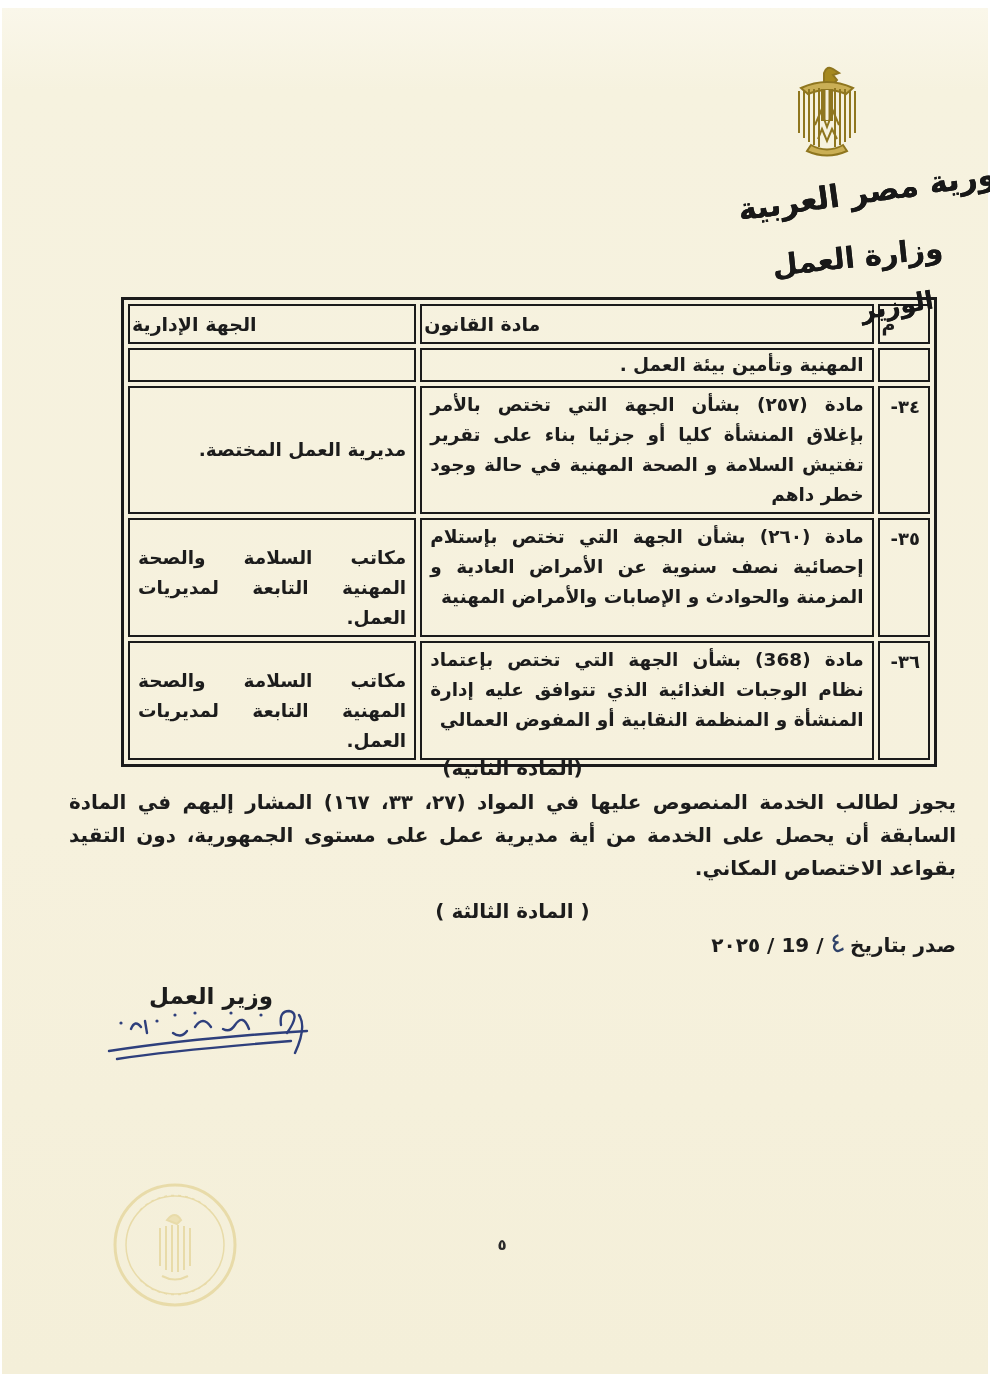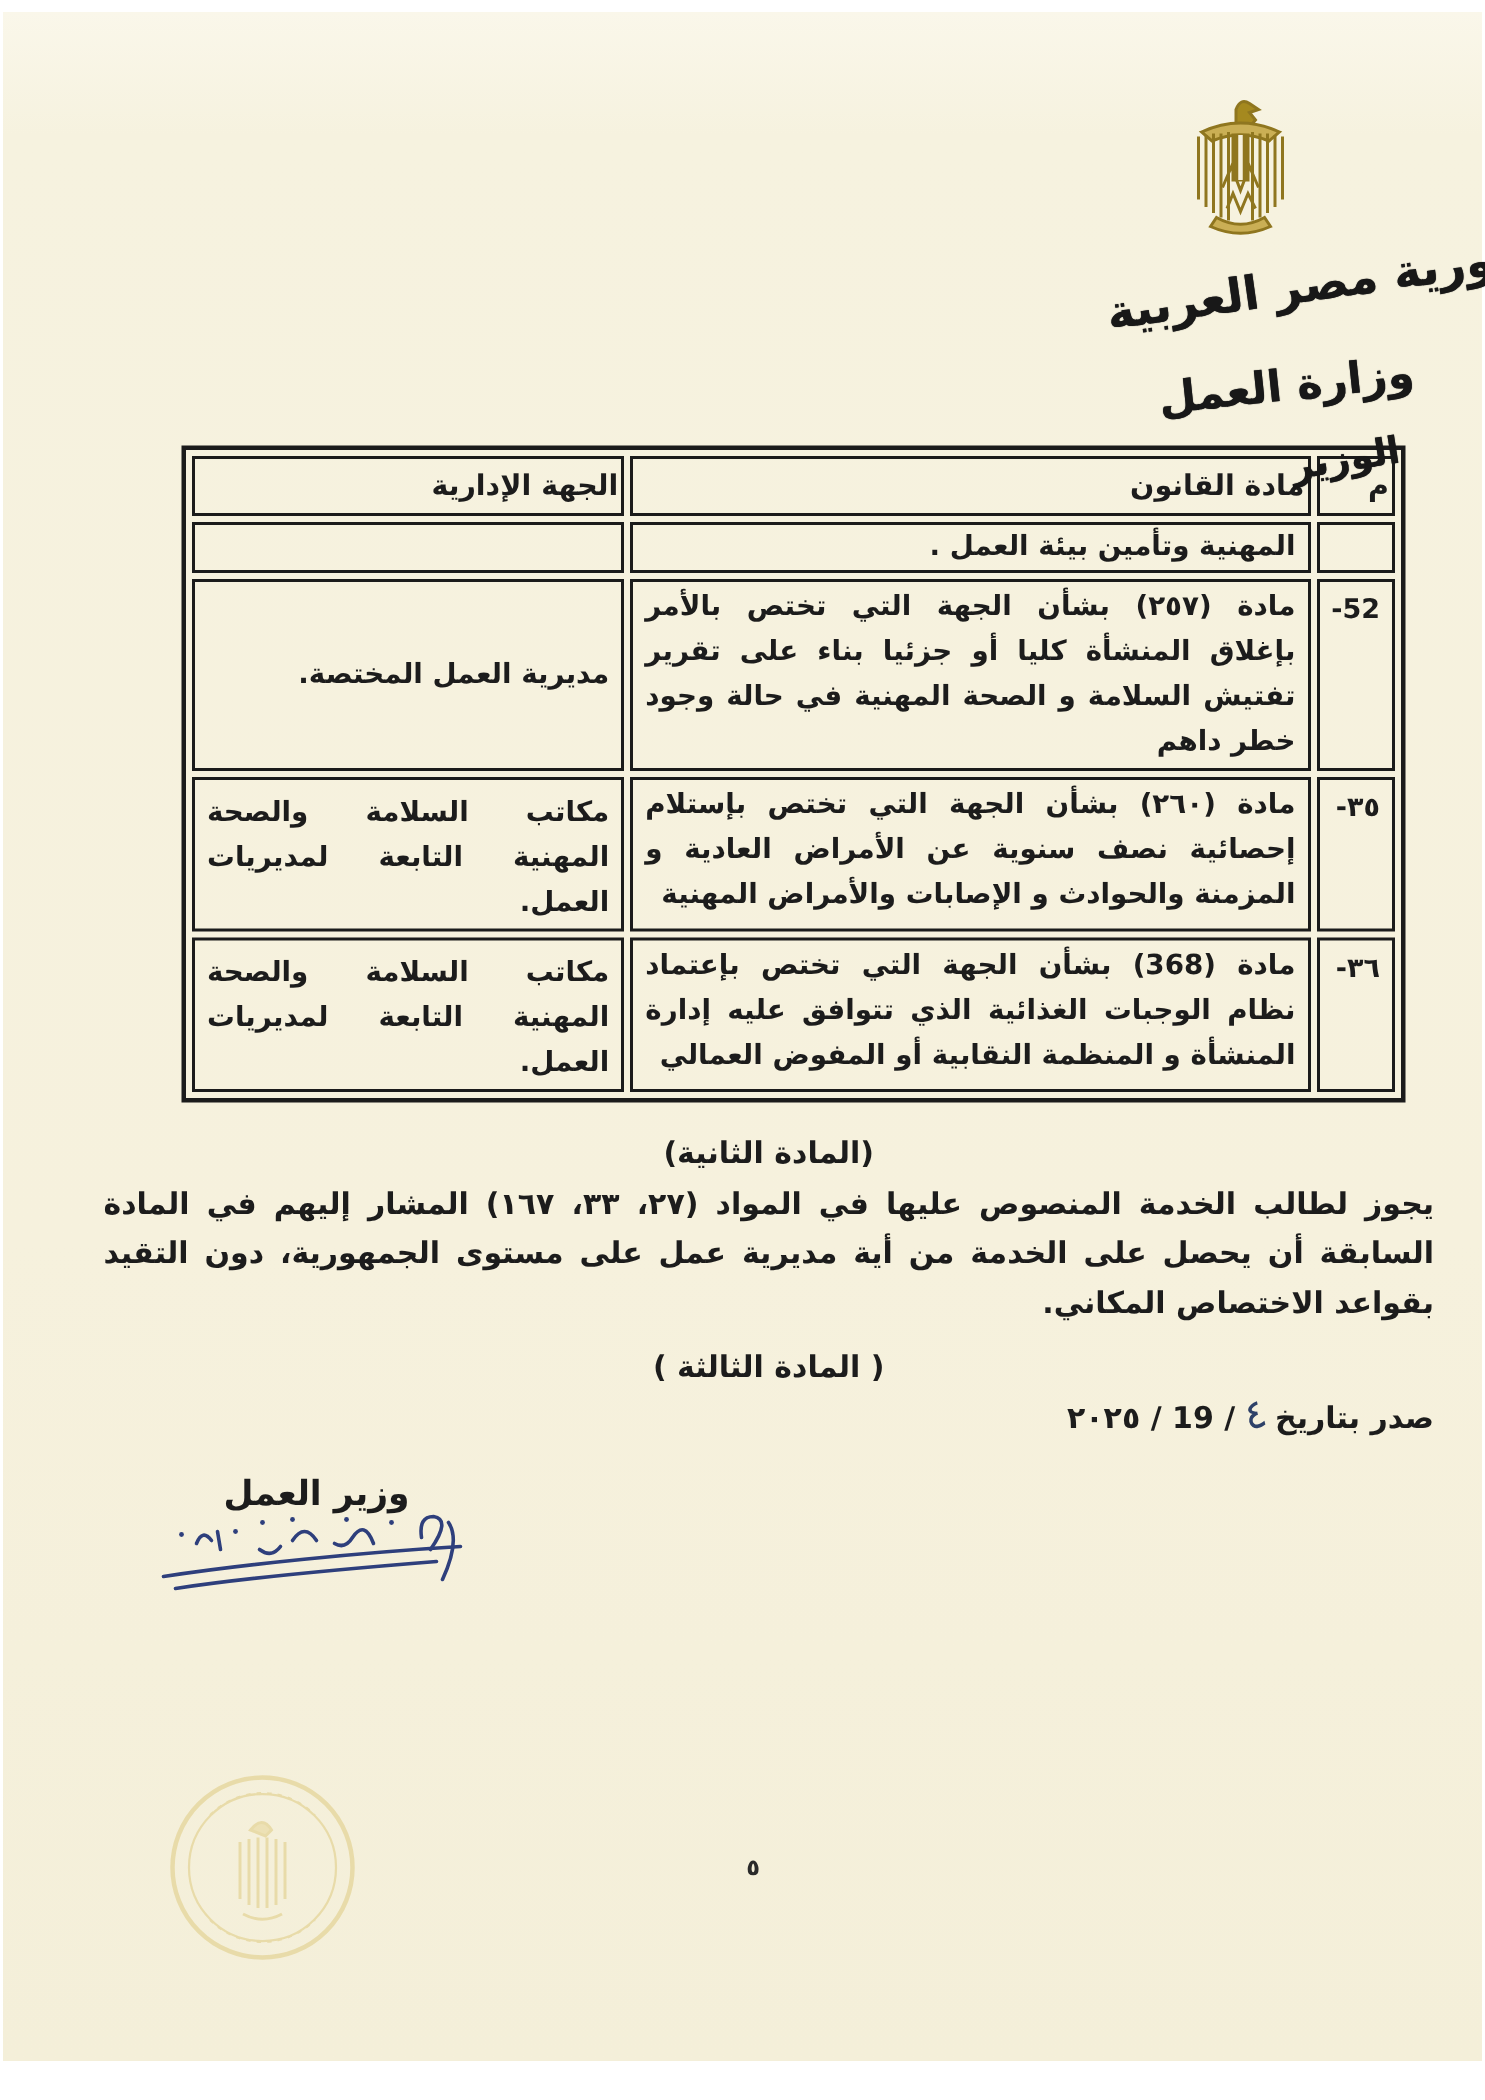--- a/index.html
+++ b/index.html
@@ -19,30 +19,30 @@
                    text-align:center;z-index:6;}
   
   .decree-table{position:absolute;left:119px;top:289px;width:816px;direction:rtl;
                 border-collapse:separate;border-spacing:4px;border:3px solid #1b1b1b;
                 table-layout:fixed;}
   .decree-table td,.decree-table th{border:2px solid #1b1b1b;padding:2px 8px;vertical-align:top;
                 background:transparent;font-size:18.5px;line-height:30px;font-weight:700;}
   .col-num{width:52px;}
   .col-law{width:450px;}
   .col-adm{width:286px;}
-  th.hdr{font-size:19px;text-align:right;vertical-align:middle;height:40px;padding:2px;}
+  th.hdr{font-size:19px;text-align:left;vertical-align:middle;height:40px;padding:2px;}
   td.num-cell{text-align:right;padding-top:4px;font-size:18px;}
   td.law-cell{text-align:justify;text-justify:inter-word;}
   td.adm-cell{text-align:justify;}
   tr.row-cont td{height:32px;line-height:26px;margin-top:32px;}
   tr.row-34 td{height:126px;}
   tr.row-35 td{height:96px;}
   tr.row-36 td{height:90px;}
   td.adm-mid{vertical-align:middle;text-align:right;}
-  td.adm-top{vertical-align:top;padding-top:7px;}
+  td.adm-top{vertical-align:top;padding-top:23px;}
   
   .articles{position:absolute;left:67px;right:32px;top:748px;direction:rtl;}
   .art-title{text-align:center;font-weight:700;font-size:20px;margin:0 0 6px 0;}
   .art-title-3{margin-top:14px;margin-bottom:4px;}
   .art-body{font-weight:700;font-size:20px;line-height:33px;text-align:justify;margin:0;}
   .art-body-3{text-align:right;}
   .issue-line{display:flex;direction:rtl;justify-content:flex-start;align-items:center;
               font-weight:700;font-size:20px;margin-top:6px;gap:6px;}
   .hand-day{font-family:"DejaVu Serif",serif;color:#2e4168;font-size:27px;font-weight:400;
             transform:rotate(-14deg) translateY(-2px);display:inline-block;}
@@ -98,21 +98,21 @@
       <th class="hdr">م</th>
       <th class="hdr">مادة القانون</th>
       <th class="hdr">الجهة الإدارية</th>
     </tr>
     <tr class="row-cont">
       <td class="num-cell"></td>
       <td class="law-cell">المهنية وتأمين بيئة العمل .</td>
       <td class="adm-cell"></td>
     </tr>
     <tr class="row-34">
-      <td class="num-cell">52-</td>
+      <td class="num-cell">٣٤-</td>
       <td class="law-cell">مادة (٢٥٧) بشأن الجهة التي تختص بالأمر بإغلاق المنشأة كليا أو جزئيا بناء على تقرير تفتيش السلامة و الصحة المهنية في حالة وجود خطر داهم</td>
       <td class="adm-cell adm-mid">مديرية العمل المختصة.</td>
     </tr>
     <tr class="row-35">
       <td class="num-cell">٣٥-</td>
       <td class="law-cell">مادة (٢٦٠) بشأن الجهة التي تختص بإستلام إحصائية نصف سنوية عن الأمراض العادية و المزمنة والحوادث و الإصابات والأمراض المهنية</td>
       <td class="adm-cell adm-top">مكاتب السلامة والصحة المهنية التابعة لمديريات العمل.</td>
     </tr>
     <tr class="row-36">
       <td class="num-cell">٣٦-</td>

